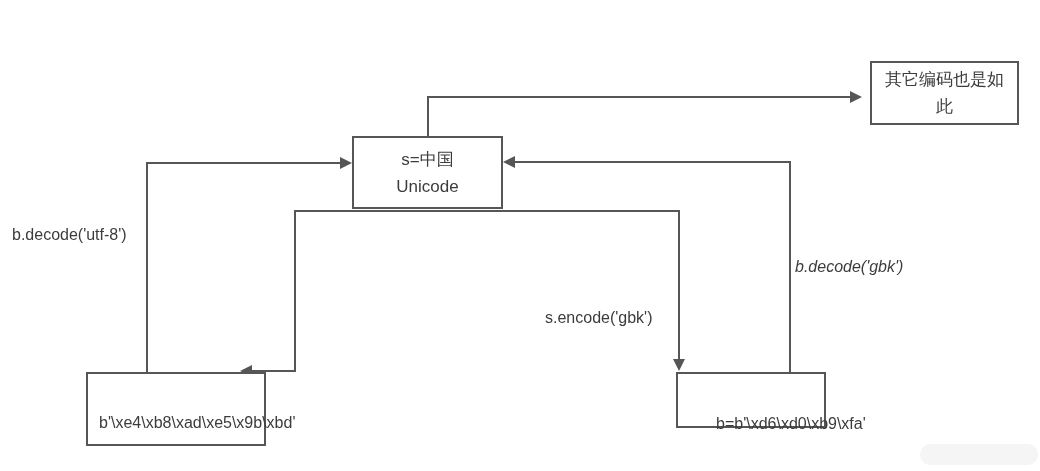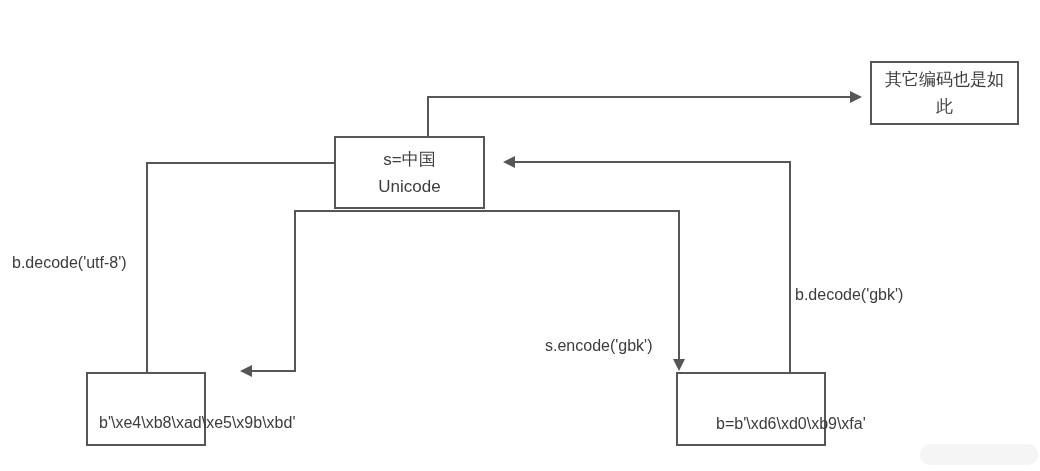--- a/index.html
+++ b/index.html
@@ -41,21 +41,20 @@
   }
   .seg {
     position: absolute;
     background: #565656;
   }
   .edge-label {
     position: absolute;
     font-size: 16px;
     white-space: nowrap;
     color: #3c3c3c;
-    margin-top: 28px;
   }
   .arrowhead {
     position: absolute;
     width: 0;
     height: 0;
   }
   .ah-right {
     border-left: 12px solid #565656;
     border-top: 6px solid transparent;
     border-bottom: 6px solid transparent;
@@ -74,24 +73,24 @@
     position: absolute;
     left: 920px;
     top: 444px;
     width: 118px;
     height: 21px;
     background: #f5f5f5;
     border-radius: 10px;
   }
 
   
-  .node-unicode { left: 334px; top: 136px; width: 151px; height: 73px; }
+  .node-unicode { left: 352px; top: 136px; width: 151px; height: 73px; }
   .node-other   { left: 862px; top: 61px;  width: 149px; height: 64px; margin-left: 8px; }
-  .node-utf8    { left: 86px;  top: 372px; width: 120px; height: 74px; }
-  .node-gbk     { left: 676px; top: 372px; width: 150px; height: 74px; }
+  .node-utf8    { left: 86px;  top: 372px; width: 180px; height: 74px; }
+  .node-gbk     { left: 676px; top: 372px; width: 150px; height: 56px; }
 
   .node-utf8 .byte-text { left: 11px; top: 40px; }
   .node-gbk  .byte-text { left: 38px; top: 41px; }
 
   
   .e-other-v  { left: 427px; top: 97px;  width: 2px;   height: 39px; }
   .e-other-h  { left: 427px; top: 96px;  width: 423px; height: 2px; }
   .e-other-ah { left: 850px; top: 91px; }
 
   
@@ -111,21 +110,21 @@
 
   
   .e-egbk-v   { left: 678px; top: 210px; width: 2px; height: 149px; }
   .e-egbk-ah  { left: 673px; top: 359px; }
   .l-egbk     { left: 545px; top: 309px; }
 
   
   .e-dgbk-v   { left: 789px; top: 161px; width: 2px;   height: 211px; }
   .e-dgbk-h   { left: 515px; top: 161px; width: 276px; height: 2px; }
   .e-dgbk-ah  { left: 503px; top: 156px; }
-  .l-dgbk     { left: 795px; top: 258px; }
+  .l-dgbk     { left: 795px; top: 258px; font-style: italic; }
 </style>
 </head>
 <body>
 
 <div class="canvas">
 
   <div class="seg e-other-v"></div>
   <div class="seg e-other-h"></div>
   <div class="arrowhead ah-right e-other-ah"></div>
 

